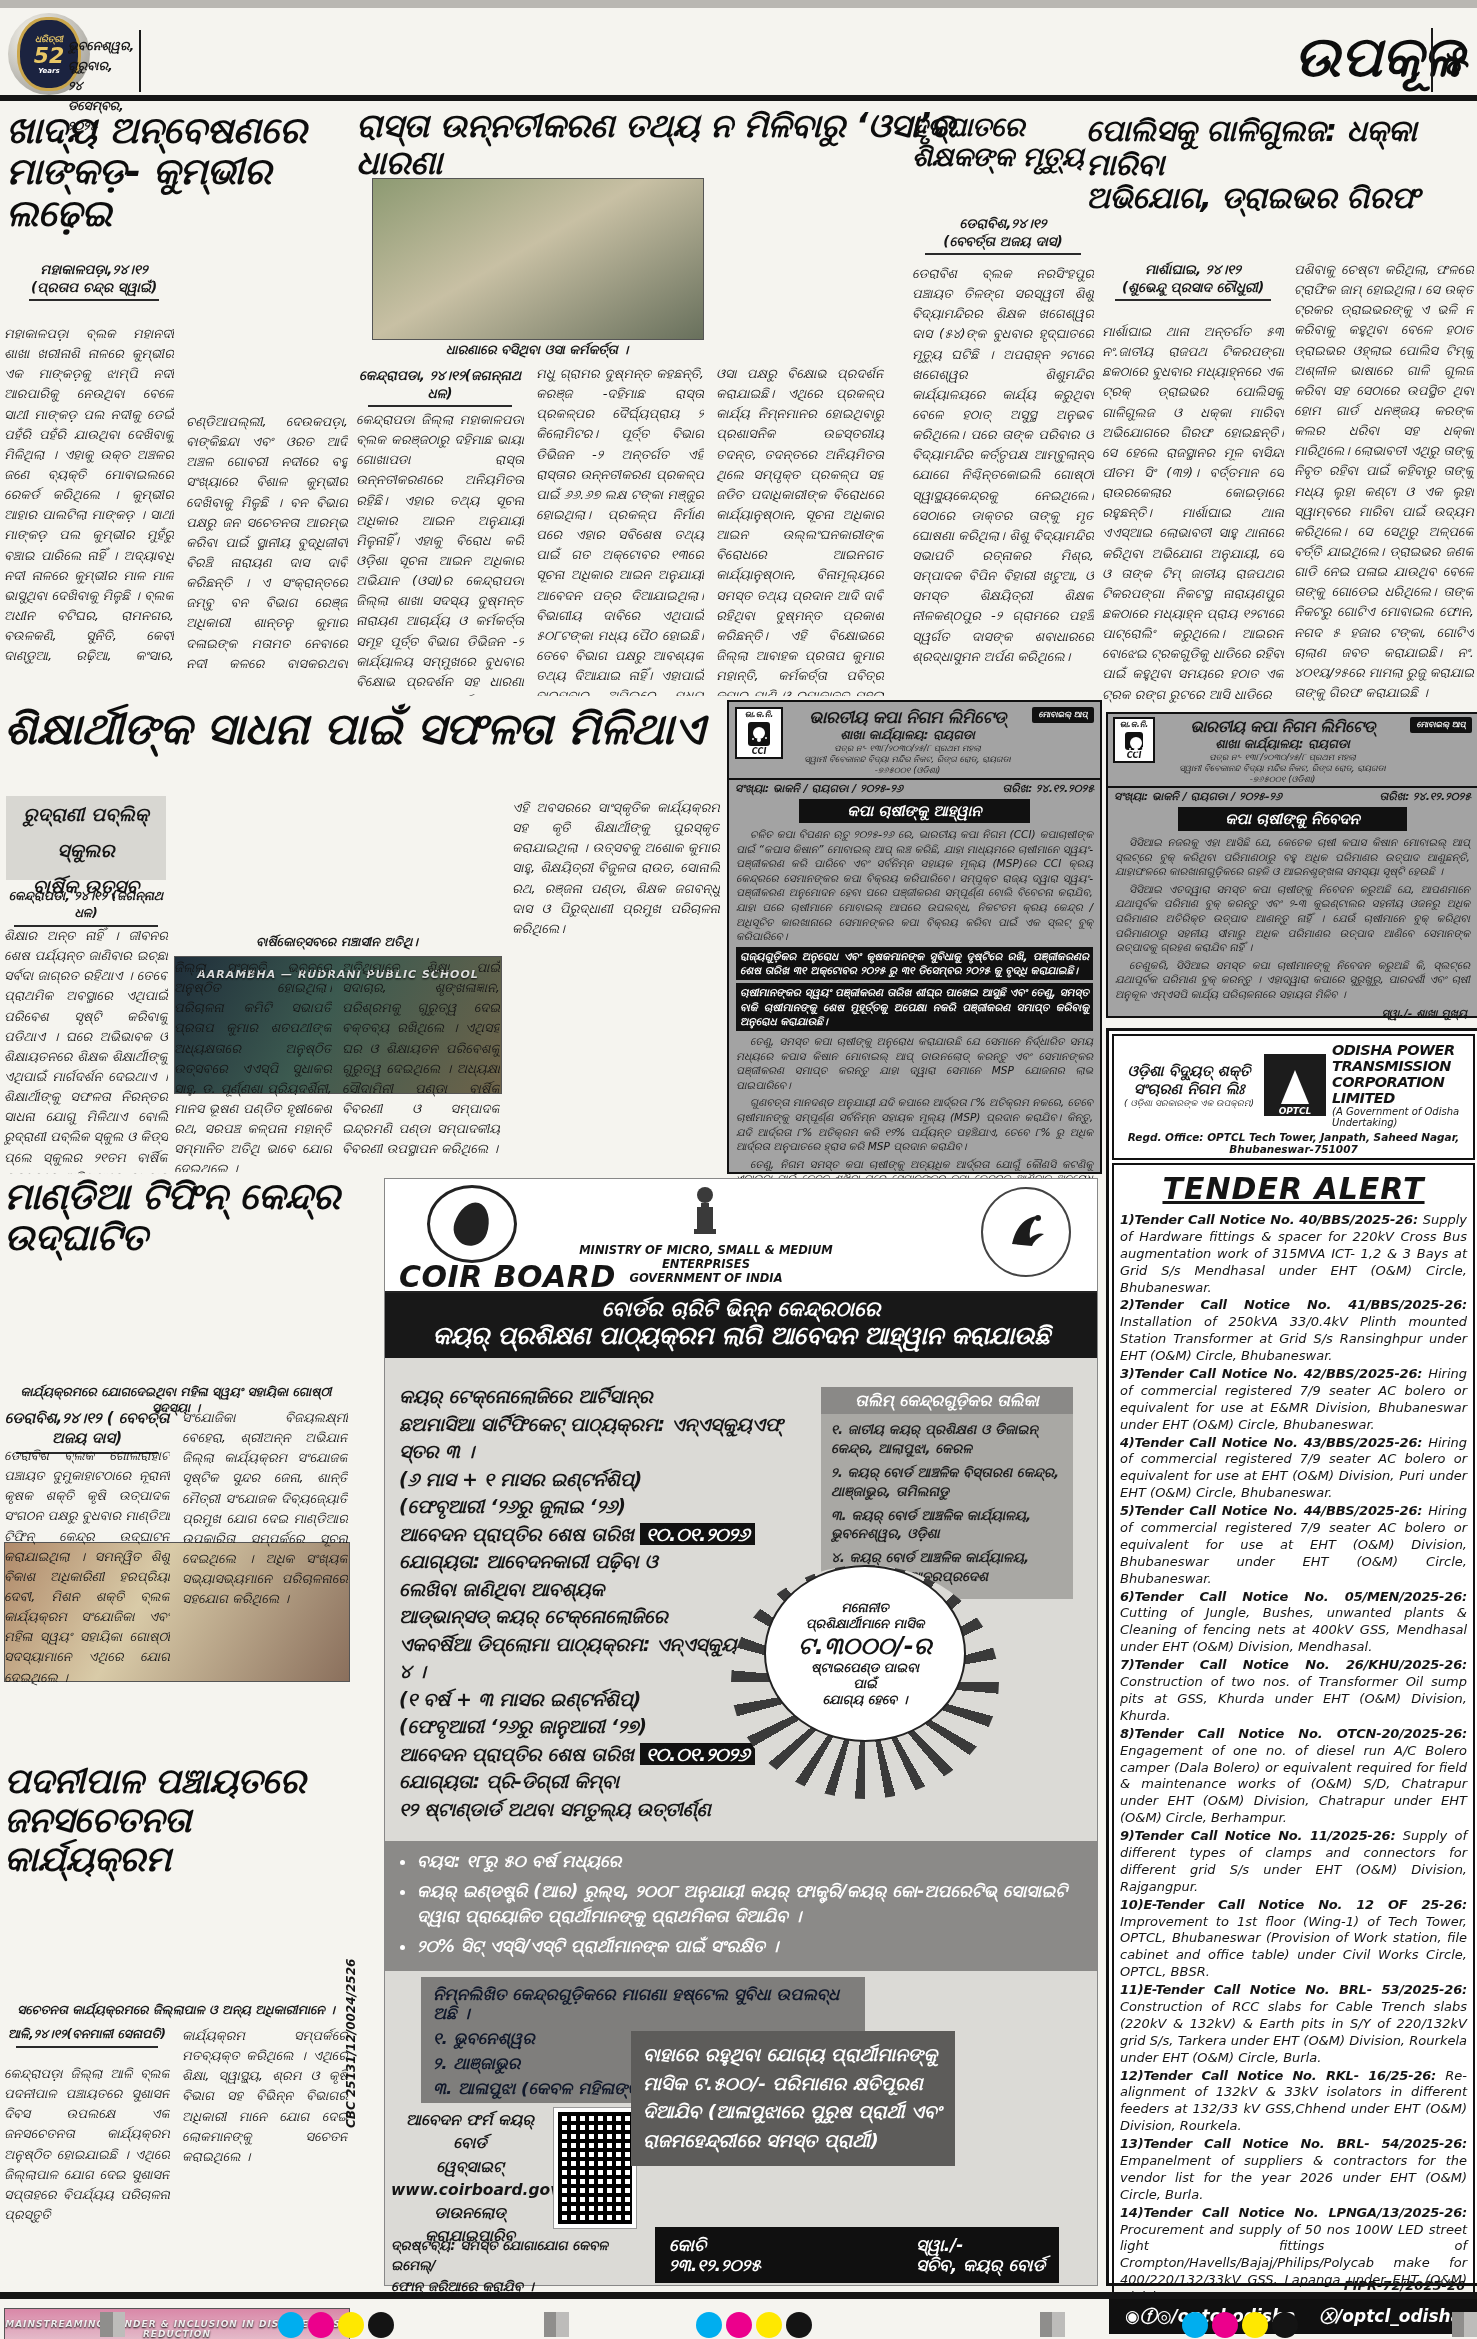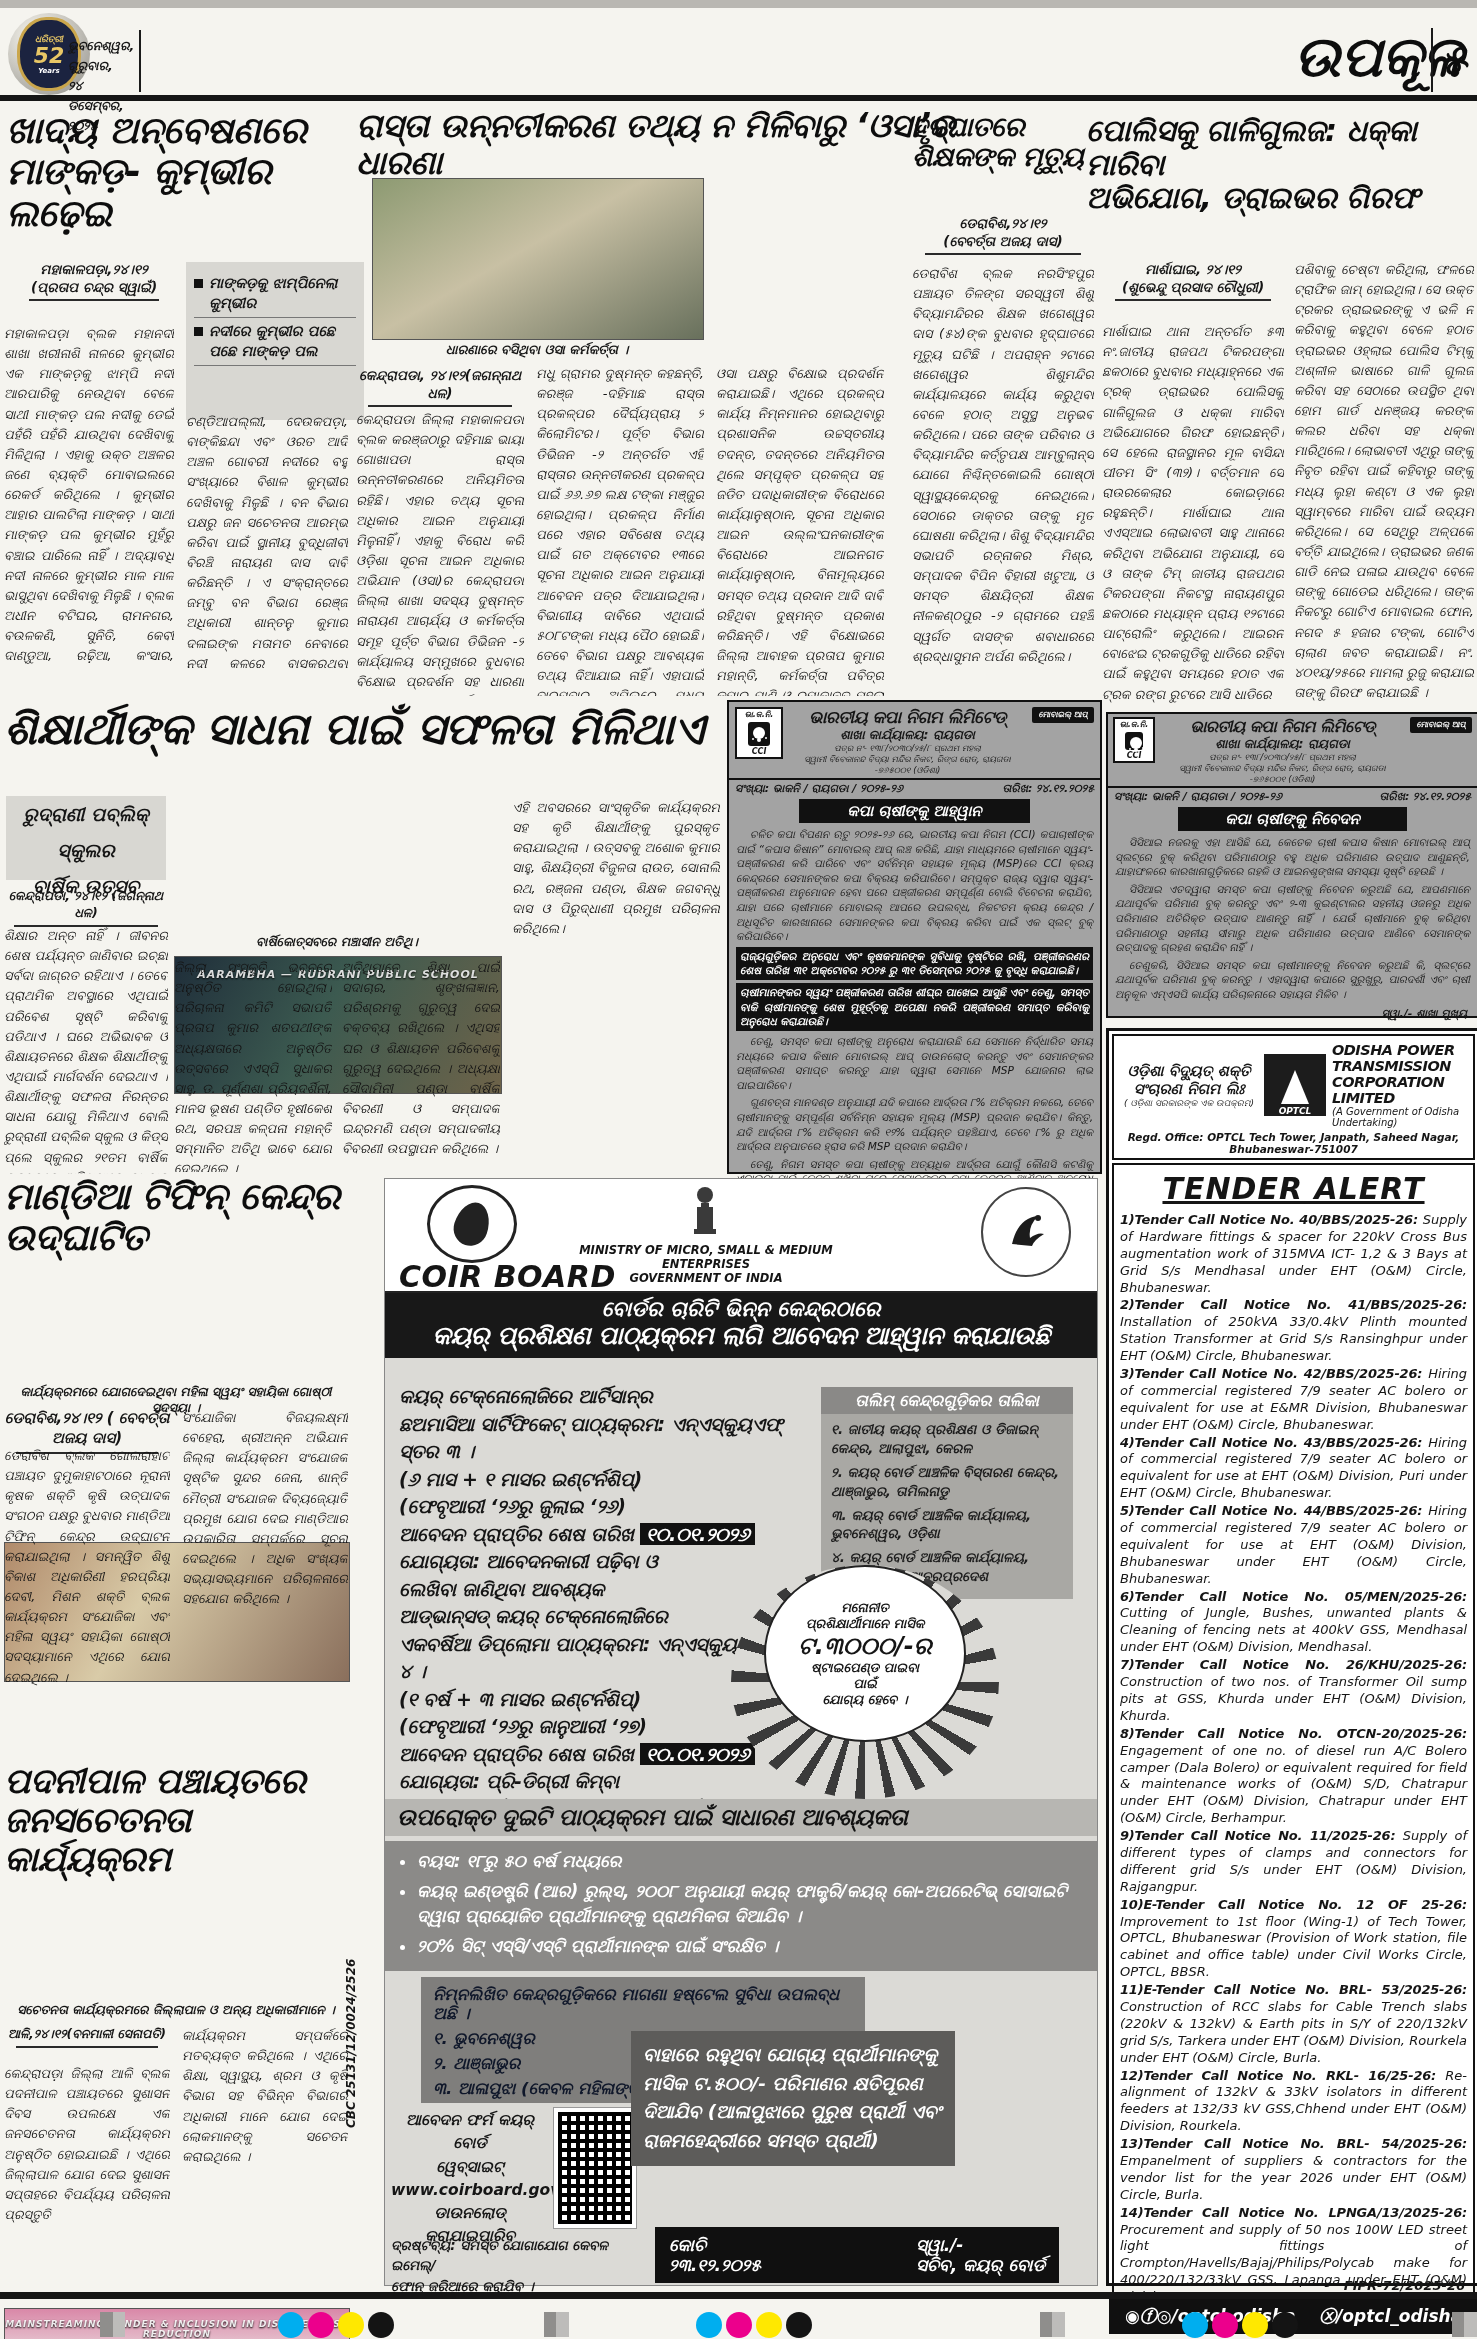--- a/index.html
+++ b/index.html
@@ -101,32 +101,20 @@
 
   <div class="abs hl" style="left:6px;top:102px;width:344px;font-size:37px;">
     <div>ଖାଦ୍ୟ ଅନ୍ବେଷଣରେ</div>
     <div>ମାଙ୍କଡ଼- କୁମ୍ଭୀର ଲଢ଼େଇ</div>
   </div>
   <div class="abs byline" style="left:18px;top:252px;width:152px;">
     <div>ମହାକାଳପଡ଼ା,୨୪।୧୨</div>
     <div>(ପ୍ରତାପ ଚନ୍ଦ୍ର ସ୍ୱାଇଁ)</div>
     <div class="rule"></div>
   </div>
-  <div class="abs graybox" style="left:186px;top:254px;width:162px;height:142px;padding:8px 8px;">
-
-      <div style="display:flex;gap:6px;font-weight:bold;font-size:14.5px;line-height:1.35;border-bottom:1px solid #777;padding:4px 0;">
-        <span style="width:9px;height:9px;background:#111;margin-top:5px;flex:none;"></span>
-        <span>ମାଙ୍କଡ଼କୁ ଝାମ୍ପିନେଲା କୁମ୍ଭୀର</span>
-      </div>
-
-      <div style="display:flex;gap:6px;font-weight:bold;font-size:14.5px;line-height:1.35;border-bottom:1px solid #777;padding:4px 0;">
-        <span style="width:9px;height:9px;background:#111;margin-top:5px;flex:none;"></span>
-        <span>ନଦୀରେ କୁମ୍ଭୀର ପଛେ ପଛେ ମାଙ୍କଡ଼ ପଲ</span>
-      </div>
-    </div>
   <div class="abs bcol" style="left:4px;top:316px;width:170px;height:344px;">ମହାକାଳପଡ଼ା ବ୍ଲକ ମହାନଦୀ ଶାଖା ଖରୀନାଶି ନାଳରେ କୁମ୍ଭୀର ଏକ ମାଙ୍କଡ଼କୁ ଝାମ୍ପି ନଦୀ ଆରପାରିକୁ ନେଉଥିବା ବେଳେ ସାଥୀ ମାଙ୍କଡ଼ ପଲ ନଦୀକୁ ଡେଇଁ ପହଁରି ପହଁରି ଯାଉଥିବା ଦେଖିବାକୁ ମିଳିଥିଲା । ଏହାକୁ ଉକ୍ତ ଅଞ୍ଚଳର ଜଣେ ବ୍ୟକ୍ତି ମୋବାଇଲରେ ରେକର୍ଡ କରିଥିଲେ । କୁମ୍ଭୀର ଆହାର ପାଲଟିଲା ମାଙ୍କଡ଼ । ସାଥୀ ମାଙ୍କଡ଼ ପଲ କୁମ୍ଭୀର ମୁହଁରୁ ବଞ୍ଚାଇ ପାରିଲେ ନାହିଁ । ଅଦ୍ୟାବଧି ନଦୀ ନାଳରେ କୁମ୍ଭୀର ମାଳ ମାଳ ଭାସୁଥିବା ଦେଖିବାକୁ ମିଳୁଛି । ବ୍ଲକ ଅଧୀନ ବଟିଘର, ରାମନଗର, ବଉଳକଣି, ସୁନିତି, କେବୀ ଦାଣ୍ଡୁଆ, ରଢ଼ିଆ, କଂସାର, ପେଟଛେଲା, ଏକଲପୁର, ବିଜୟନଗର,</div>
   <div class="abs bcol" style="left:186px;top:404px;width:162px;height:256px;">ଚଣ୍ଡିଆପଲ୍ଲୀ, ଦେଉକପଡ଼ା, ବାଙ୍କିଛନ୍ଦା ଏବଂ ଓରତ ଆଦି ଅଞ୍ଚଳ ଗୋବରୀ ନଦୀରେ ବହୁ ସଂଖ୍ୟାରେ ବିଶାଳ କୁମ୍ଭୀର ଦେଖିବାକୁ ମିଳୁଛି । ବନ ବିଭାଗ ପକ୍ଷରୁ ଜନ ସଚେତନତା ଆରମ୍ଭ କରିବା ପାଇଁ ସ୍ଥାନୀୟ ବୁଦ୍ଧିଜୀବୀ ବିରଞ୍ଚି ନାରାୟଣ ଦାସ ଦାବି କରିଛନ୍ତି । ଏ ସଂକ୍ରାନ୍ତରେ ଜମ୍ବୁ ବନ ବିଭାଗ ରେଞ୍ଜ ଅଧିକାରୀ ଶାନ୍ତନୁ କୁମାର ଦଳାଇଙ୍କ ମତାମତ ନେବାରେ ନଦୀ କୂଳରେ ବାସକରୁଥିବା ଲୋକମାନେ ନଦୀକୁ ପ୍ରବେଶ ନ କରିବା ପାଇଁ ସଚେତନ ରହିବାକୁ କହିଛନ୍ତି।</div>
 
   <div class="abs hl" style="left:356px;top:100px;width:652px;font-size:33px;">ରାସ୍ତା ଉନ୍ନତୀକରଣ ତଥ୍ୟ ନ ମିଳିବାରୁ ‘ଓସା’ର ଧାରଣା</div>
   <div class="abs photo" style="left:372px;top:170px;width:330px;height:160px;background:linear-gradient(150deg,#8d9a72 0%,#c8c0a4 45%,#68705c 100%);">
     <div class="ph-label">&nbsp;</div>
   </div>
   <div class="abs caption" style="left:372px;top:334px;width:330px;">ଧାରଣାରେ ବସିଥିବା ଓସା କର୍ମକର୍ତ୍ତା ।</div>
   <div class="abs byline" style="left:356px;top:358px;width:168px;">
     <div>କେନ୍ଦ୍ରାପଡା, ୨୪।୧୨(ଜଗନ୍ନାଥ ଧଳ)</div>
@@ -397,21 +385,20 @@
       <div class="inner">
         <div style="font-size:13px;">ମନୋନୀତ</div>
         <div style="font-size:13px;">ପ୍ରଶିକ୍ଷାର୍ଥୀମାନେ ମାସିକ</div>
         <div style="font-size:24px;">ଟ.୩୦୦୦/-ର</div>
         <div style="font-size:13px;">ଷ୍ଟାଇପେଣ୍ଡ ପାଇବା</div>
         <div style="font-size:13px;">ପାଇଁ</div>
         <div style="font-size:13px;">ଯୋଗ୍ୟ ହେବେ ।</div>
       </div>
     </div>
 
-    <div class="reqbar" style="position:absolute;left:0;top:620px;width:100%;box-sizing:border-box;">ଉପରୋକ୍ତ ଦୁଇଟି ପାଠ୍ୟକ୍ରମ ପାଇଁ ସାଧାରଣ ଆବଶ୍ୟକତା</div>
     <div class="reqbox" style="position:absolute;left:0;top:662px;width:100%;height:130px;box-sizing:border-box;">
       <ul style="margin:0;padding-left:18px;">
 
       <li>ବୟସ: ୧୮ରୁ ୫୦ ବର୍ଷ ମଧ୍ୟରେ</li>
           <li>କୟର୍ ଇଣ୍ଡଷ୍ଟ୍ରି (ଆର) ରୁଲ୍ସ, ୨୦୦୮ ଅନୁଯାୟୀ କୟର୍ ଫାକ୍ଟ୍ରି/କୟର୍ କୋ-ଅପରେଟିଭ୍ ସୋସାଇଟି ଦ୍ୱାରା ପ୍ରାୟୋଜିତ ପ୍ରାର୍ଥୀମାନଙ୍କୁ ପ୍ରାଥମିକତା ଦିଆଯିବ ।</li>
           <li>୨୦% ସିଟ୍ ଏସ୍‌ସି/ଏସ୍‌ଟି ପ୍ରାର୍ଥୀମାନଙ୍କ ପାଇଁ ସଂରକ୍ଷିତ ।</li>
         </ul>
     </div>
 
     <div class="hostelbox" style="position:absolute;left:36px;top:798px;width:420px;height:110px;">

